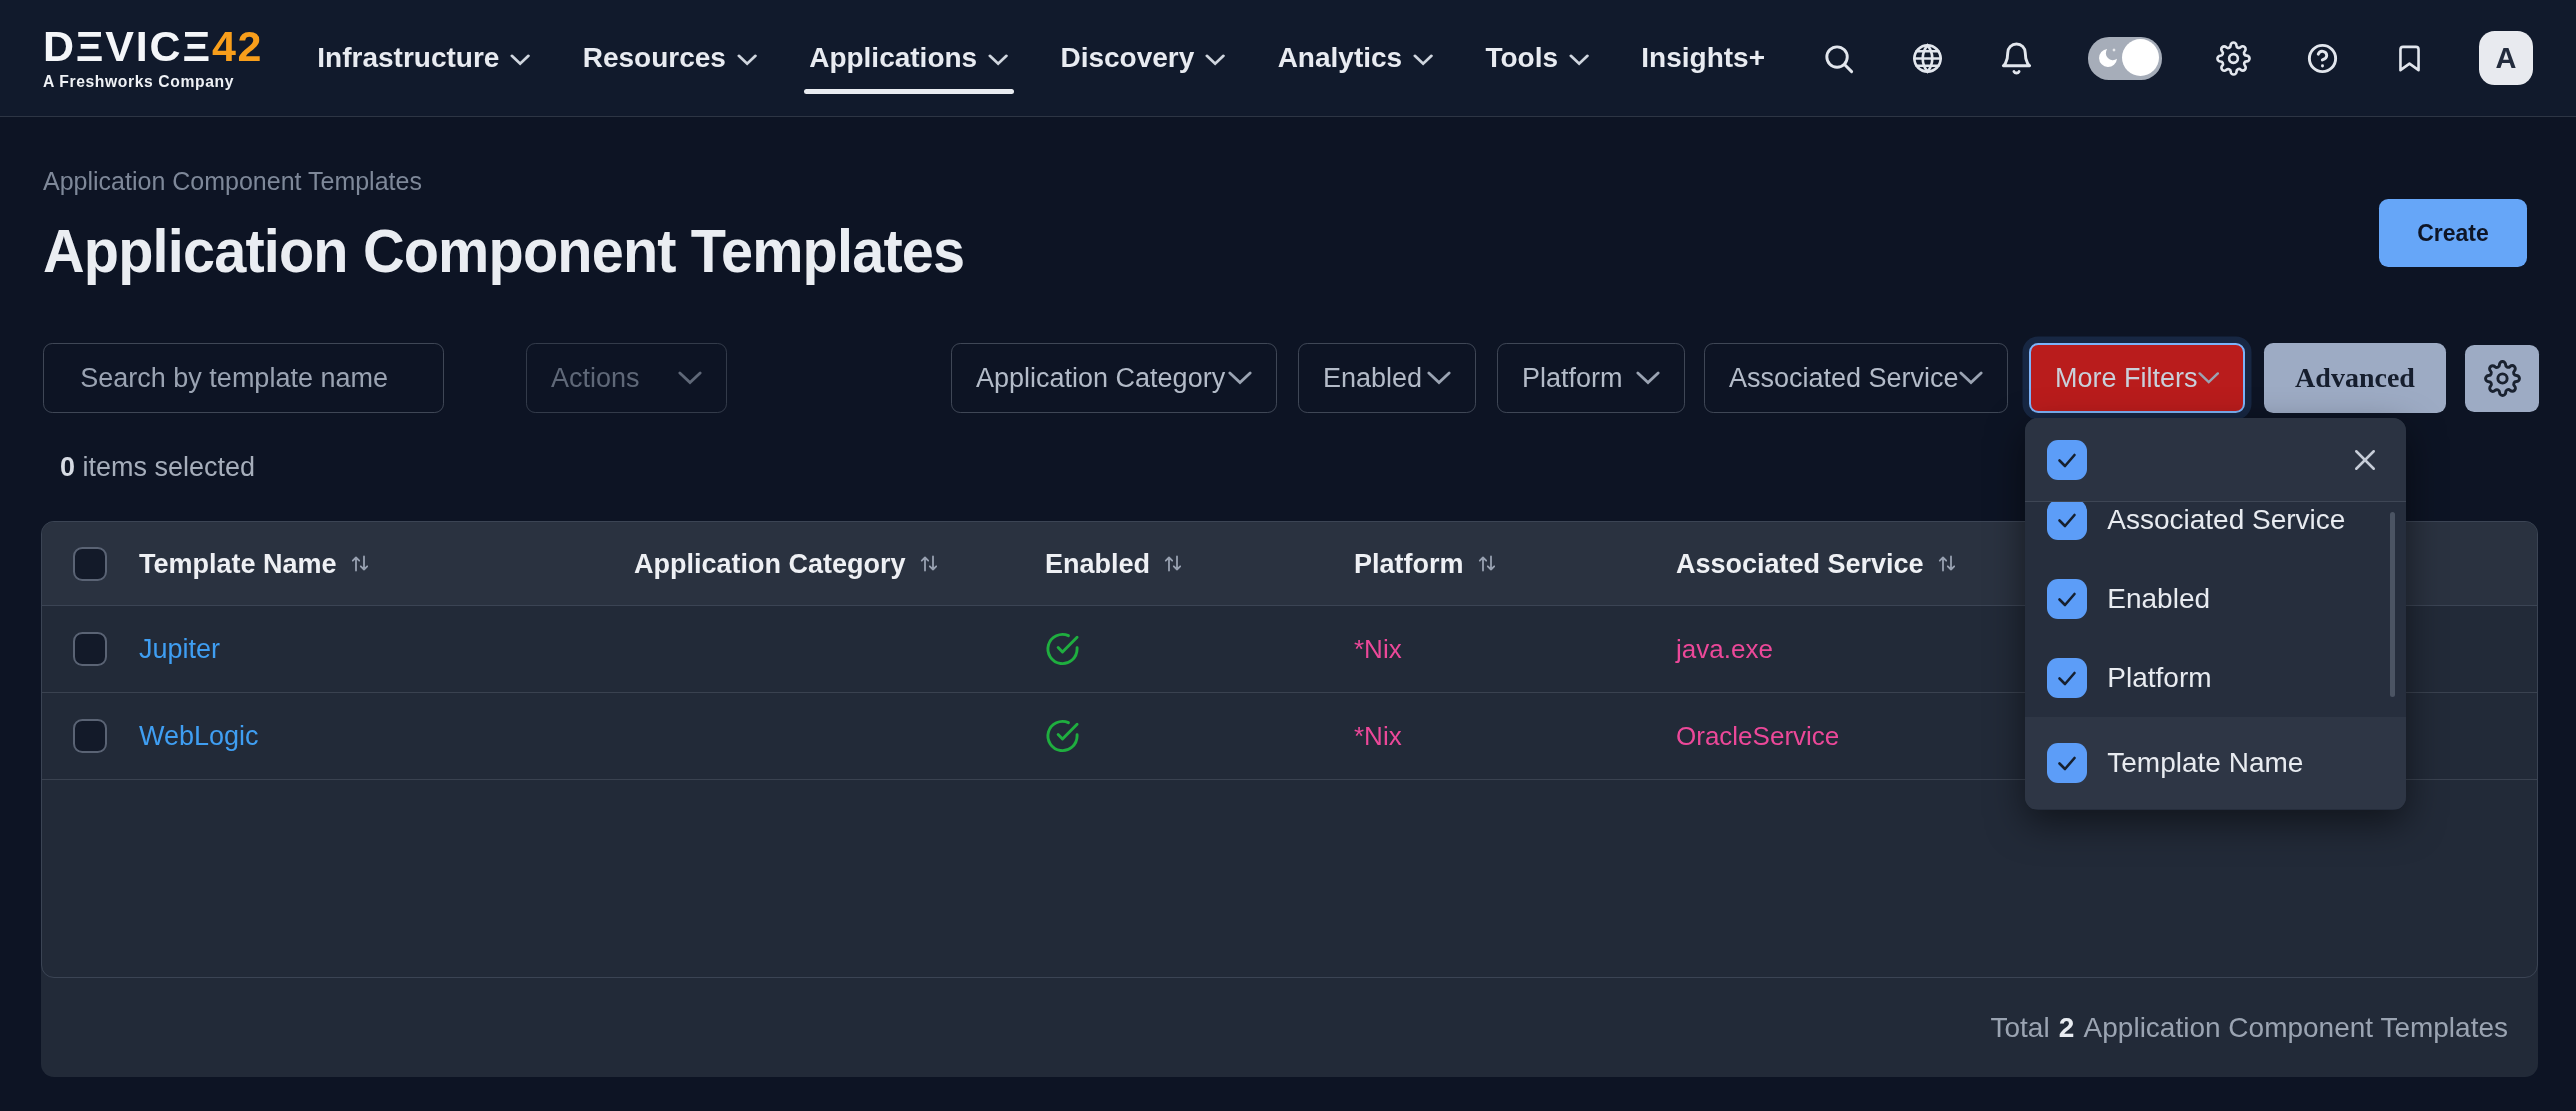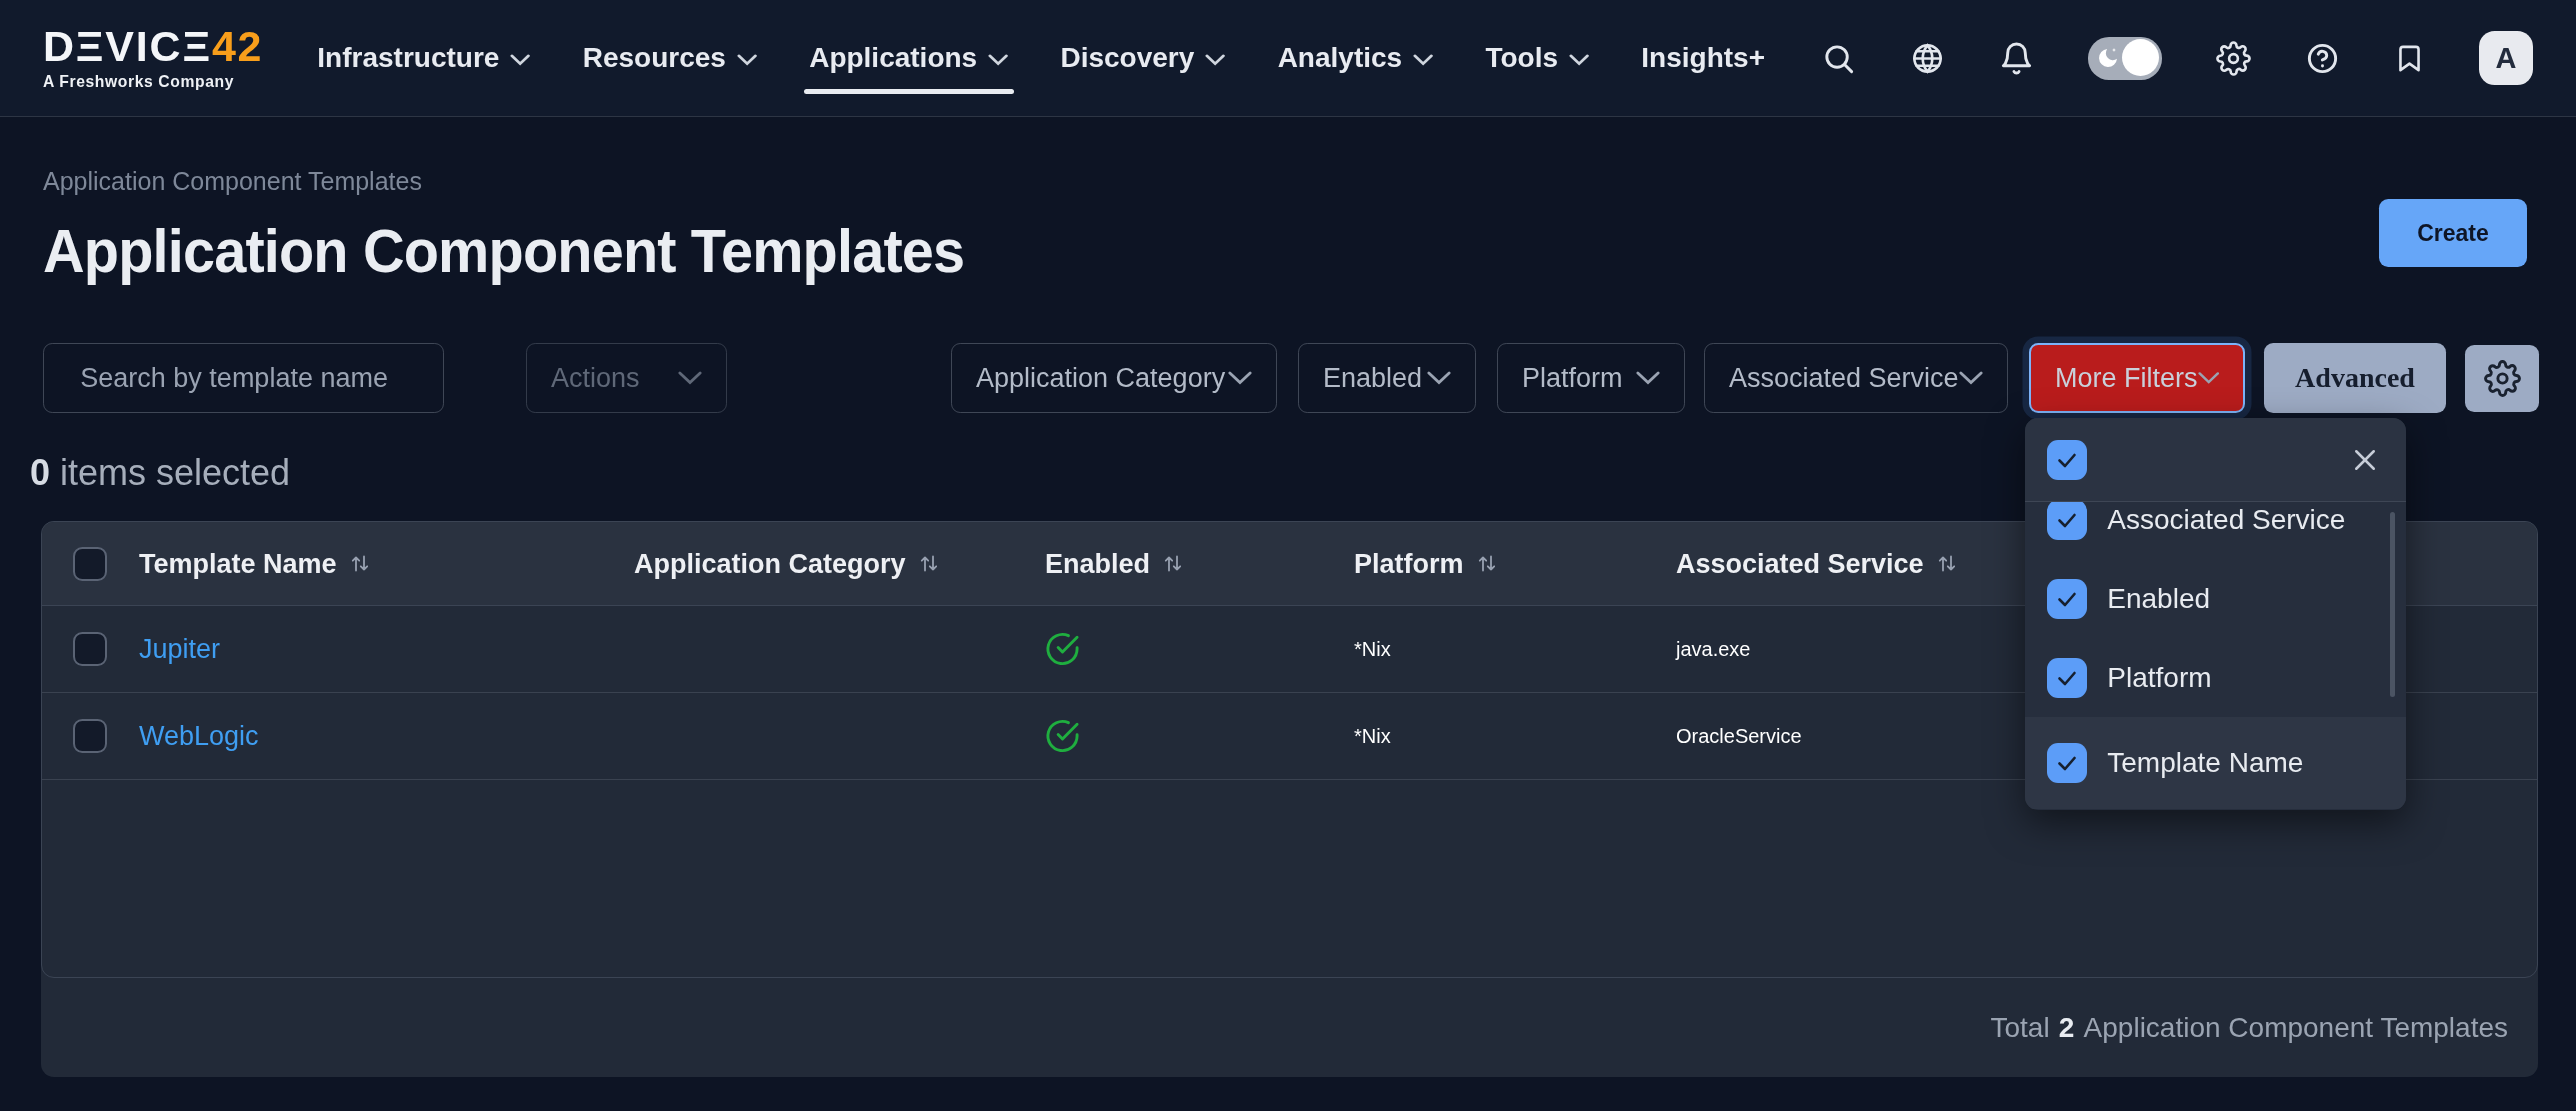--- a/index.html
+++ b/index.html
@@ -98,41 +98,41 @@
     background:#9dabc4; border:none; border-radius:9.2px;
     font-size:28px; font-weight:600; color:#161e2e; cursor:pointer;
     font-family:Liberation Serif, serif;
   }
   .gear-btn {
     position:absolute; left:2465px; top:1.8px; width:74px; height:67px;
     background:#9dabc4; border:none; border-radius:9.2px; cursor:pointer;
     display:flex; align-items:center; justify-content:center;
   }
 
-  .sel-status { position:absolute; left:30px; top:452px; font-size:36px; color:#a6aebb; }
+  .sel-status { position:absolute; left:60px; top:452px; font-size:27px; color:#a6aebb; }
   .sel-status b { color:#d6dbe3; font-weight:700; }
 
   
   .card {
     position:absolute; left:41px; top:521px; width:2497px; height:556px;
     background:#222a38; border-radius:13px;
   }
   .table-box {
     position:absolute; left:0; top:0; width:2497px; height:457px;
     border:1.8px solid #3b4454; border-radius:13px; overflow:hidden;
   }
   .thead {
     position:relative; height:84px; background:#2a3240; border-bottom:1.8px solid #3b4454;
   }
   .trow { position:relative; height:87px; border-bottom:1.8px solid #3a4250; }
   .cell { position:absolute; top:50%; transform:translateY(-50%); display:flex; align-items:center; gap:11px; }
   .c-cb { left:31px; }  .c0 { left:97px; } .c1 { left:592px; }
   .c2 { left:1003px; }  .c3 { left:1312px; } .c4 { left:1634px; }
   .th-label { font-size:27px; font-weight:700; color:#eef0f4; white-space:nowrap; }
-  .td-text { font-size:20px; color:#ffffff; }
+  .td-text { font-size:26px; color:#ec4899; }
   .td-link { font-size:27px; color:#3f9ef2; cursor:pointer; }
   .checkbox {
     width:34px; height:34px; border:2.8px solid #5a6374; border-radius:9.2px;
     background:#131a29; cursor:pointer;
   }
   .card-footer {
     position:absolute; left:0; right:0; top:457px; bottom:0;
     display:flex; align-items:center; justify-content:flex-end; padding-right:30px;
     font-size:28px; color:#9ba4b2; gap:9.2px;
   }

